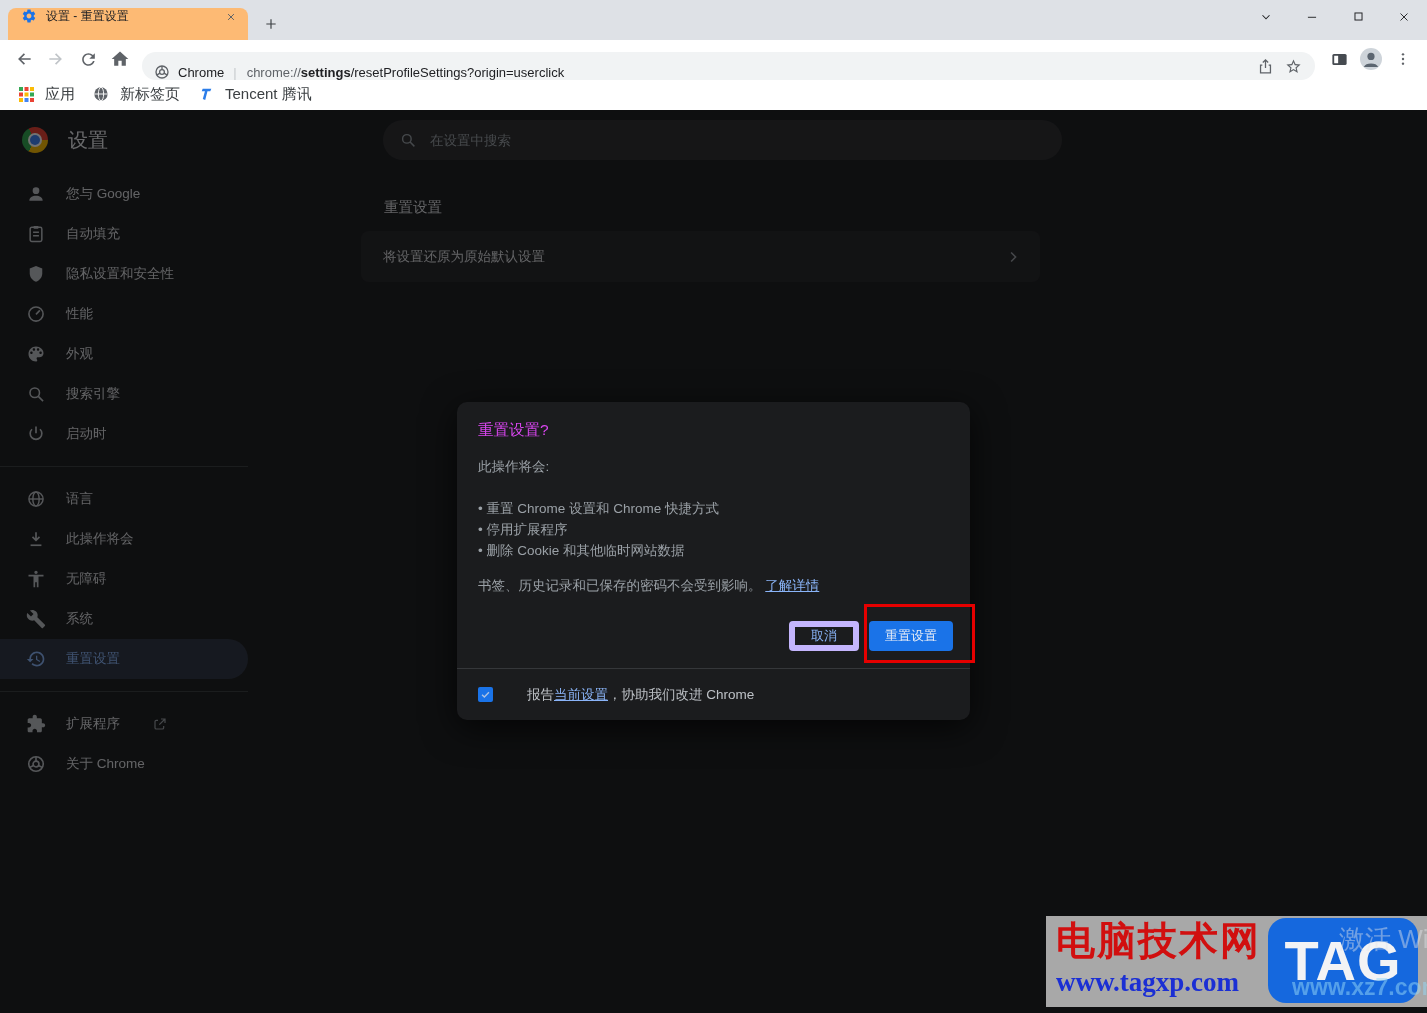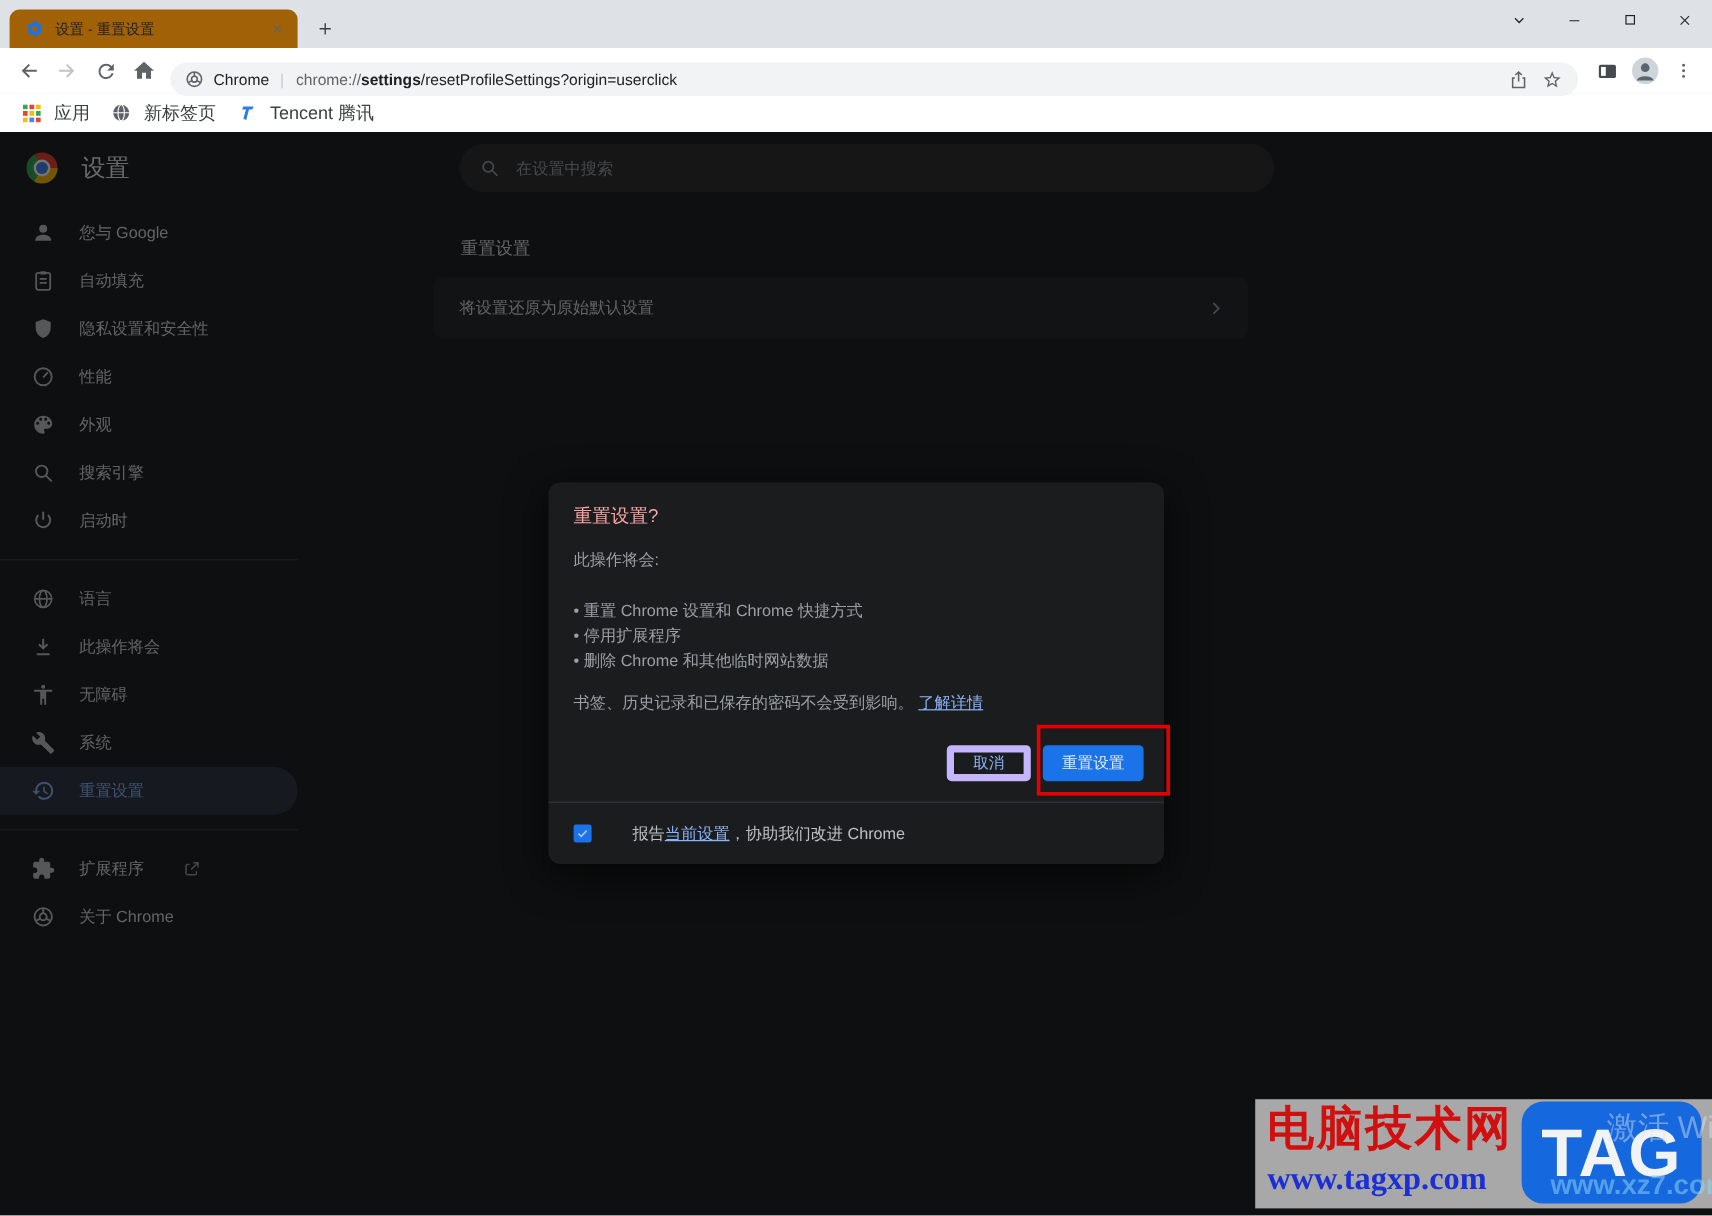--- a/index.html
+++ b/index.html
@@ -2,33 +2,33 @@
 <html><head>
 <meta charset="utf-8">
 <style>
   * { margin:0; padding:0; box-sizing:border-box; }
   html,body { width:1427px; height:1013px; overflow:hidden; }
   body { position:relative; font-family:"Liberation Sans","DejaVu Sans",sans-serif; background:#dee1e6; }
   svg { display:block; }
 
   
   .tabstrip { position:relative; height:40px; background:#dee1e6; }
-  .tab { position:absolute; left:8px; top:8px; width:240px; height:32px; background:#a16207;
-         border-radius:8px 8px 0 0; display:flex; align-items:center; padding:0 8px 0 13px; }
+  .tab { position:absolute; left:8px; top:8px; width:240px; height:32px; background:#fdba74;
+         border-radius:8px 8px 0 0; display:flex; align-items:flex-start; padding:0 8px 0 13px; }
   .tab-title { flex:1; font-size:12px; color:#202124; margin-left:9px; white-space:nowrap; overflow:hidden; }
   .tab-close { width:18px; height:18px; display:flex; align-items:center; justify-content:center; color:#5f6368; border-radius:50%; }
   .newtab { position:absolute; left:258px; top:11px; width:26px; height:26px; display:flex; align-items:center; justify-content:center; color:#3c4043; border-radius:50%; }
   .win-controls { position:absolute; right:0; top:0; height:33px; display:flex; }
   .win-btn { width:46px; height:33px; display:flex; align-items:center; justify-content:center; color:#202124; }
 
   
   .toolbar { height:38px; background:#ffffff; display:flex; align-items:center; padding:0 8px; }
   .tb-btn { width:32px; height:32px; display:flex; align-items:center; justify-content:center; color:#5f6368; border-radius:50%; flex:0 0 auto; }
   .tb-btn.disabled { color:#c0c4c8; }
-  .omnibox { flex:1; height:28px; border-radius:14px; background:#f1f3f4; display:flex; align-items:center;
+  .omnibox { flex:1; height:28px; border-radius:14px; background:#f1f3f4; display:flex; align-items:flex-end;
              padding:0 8px 0 12px; margin:14px 8px 0 6px; min-width:0; }
   .omni-label { font-size:13px; color:#202124; margin:0 9px 0 8px; }
   .omni-sep { color:#c6cacd; font-size:13px; margin-right:10px; }
   .omni-url { font-size:13px; color:#202124; flex:1; white-space:nowrap; overflow:hidden; }
   .omni-url .scheme { color:#5f6368; }
   .omni-url .host { font-weight:600; }
   .omni-action { width:28px; height:28px; display:flex; align-items:center; justify-content:center; color:#5f6368; }
 
   
   .bookmarks { height:32px; background:#ffffff; display:flex; align-items:center; padding:0 10px; }
@@ -58,21 +58,21 @@
   .search-pill input { flex:1; background:transparent; border:none; outline:none; color:#e8eaed; font-size:13.5px; font-family:inherit; }
   .search-pill input::placeholder { color:#9aa0a6; }
   .section-heading { position:absolute; left:384px; top:88px; color:#dadce0; font-size:14.5px; }
   .reset-card { position:absolute; left:361px; top:121px; width:679px; height:51px; background:#292a2d; border-radius:8px;
                 display:flex; align-items:center; padding:0 18px 0 22px; color:#dadce0; font-size:13.5px; }
   .reset-card .chev { margin-left:auto; width:18px; height:18px; color:#9aa0a6; }
 
   
   .dialog { position:absolute; left:457px; top:402px; width:513px; height:318px; background:#1b1c1e; border-radius:10px;
             box-shadow:0 8px 34px rgba(0,0,0,0.7); z-index:20; color:#9aa0a6; font-size:13.5px; }
-  .dlg-title { padding:18px 21px 0; font-size:15.5px; font-weight:500; color:#fca5a5; }
+  .dlg-title { padding:18px 21px 0; font-size:15.5px; font-weight:500; color:#d946ef; }
   .dlg-intro { padding:17px 21px 0; }
   .dlg-bullets { padding:22px 21px 0; line-height:21px; }
   .dlg-note { padding:16px 21px 0; }
   .lnk { color:#8ab4f8; text-decoration:underline; cursor:pointer; }
   .dlg-actions { position:absolute; top:219px; right:17px; display:flex; gap:10px; }
   .btn { height:30px; padding:0 16px; border-radius:4px; font-size:13px; font-weight:500; display:flex; align-items:center; cursor:pointer; }
   .btn-cancel { border:6px solid #c4b5fd; color:#8ab4f8; background:transparent; }
   .btn-confirm { background:#1a73e8; color:#e9eef6; border:none; }
   .dlg-divider { position:absolute; top:266px; left:0; right:0; height:1px; background:#35373a; }
   .dlg-footer { position:absolute; top:267px; bottom:0; left:21px; right:21px; display:flex; align-items:center; gap:34px; }
@@ -372,21 +372,21 @@
       </svg>
   </div>
 </div>
 
 <div class="dialog">
   <div class="dlg-title">重置设置?</div>
   <div class="dlg-intro">此操作将会:</div>
   <div class="dlg-bullets">
     <div>• 重置 Chrome 设置和 Chrome 快捷方式</div>
     <div>• 停用扩展程序</div>
-    <div>• 删除 Chrome 和其他临时网站数据</div>
+    <div>• 删除 Cookie 和其他临时网站数据</div>
   </div>
   <div class="dlg-note">
     <span>书签、历史记录和已保存的密码不会受到影响。</span>
     <span class="lnk">了解详情</span>
   </div>
   <div class="dlg-actions">
     <button class="btn btn-cancel">取消</button>
     <button class="btn btn-confirm">重置设置</button>
   </div>
   <div class="dlg-divider"></div>

